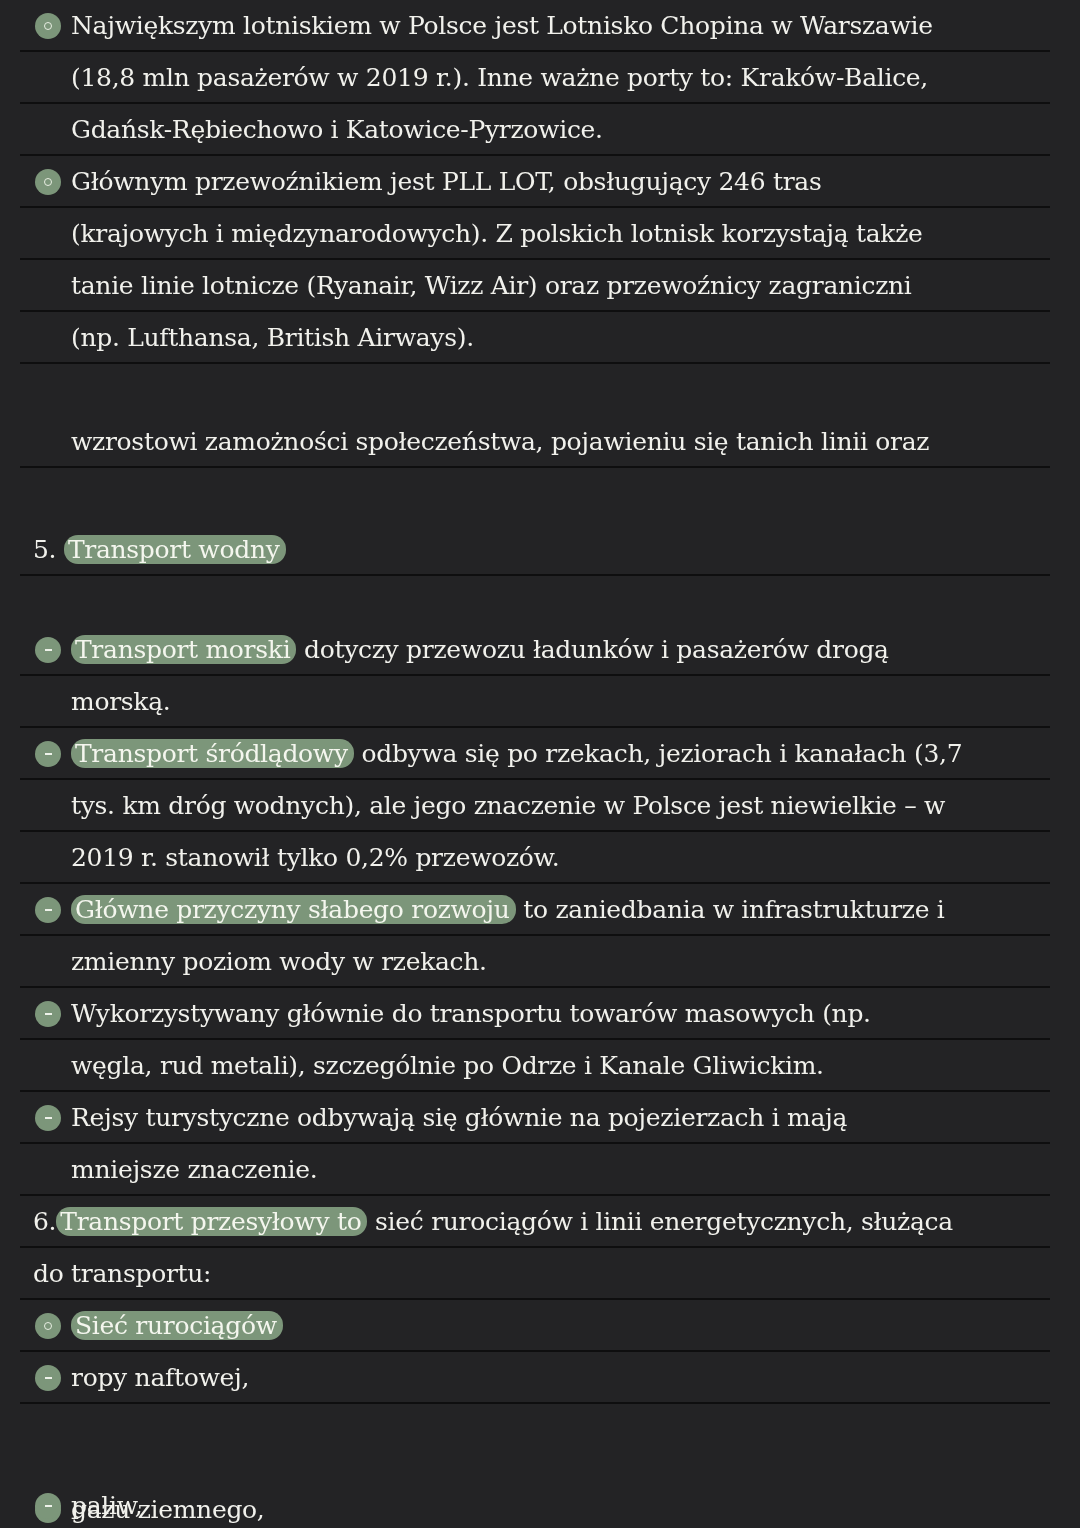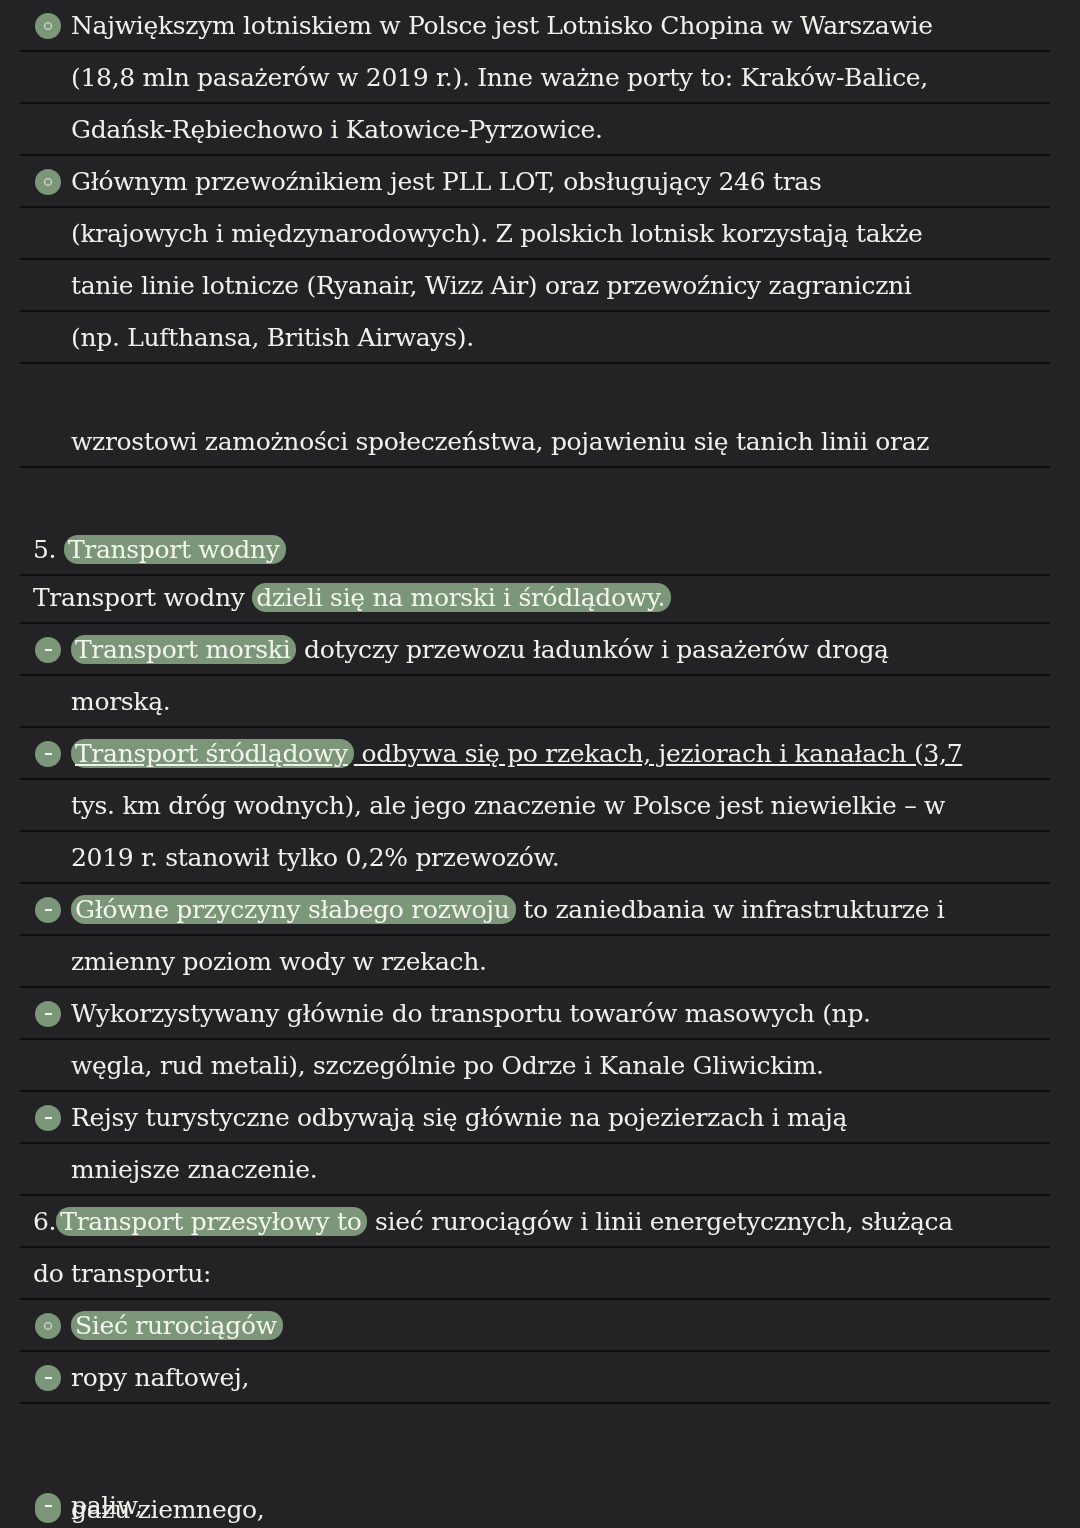--- a/index.html
+++ b/index.html
@@ -78,33 +78,30 @@
     </div>
     <div class="line" style="top: 312px;">
       <span class="txt" style="left: 51px;"><span>(np. Lufthansa, British Airways).</span></span>
     </div>
     <div class="line" style="top: 416px;">
       <span class="txt" style="left: 51px;"><span>wzrostowi zamożności społeczeństwa, pojawieniu się tanich linii oraz</span></span>
     </div>
     <div class="line" style="top: 496px; margin-top: 28px;">
       <span class="txt" style="left: 13px;"><span>5. </span><span class="hl">Transport wodny</span></span>
     </div>
-    <div class="line" style="top: 572px;">
-      <span class="txt" style="left: 13px;"><span>Transport wodny </span><span class="hl">dzieli się na morski i śródlądowy.</span></span>
-    </div>
     <div class="line" style="top: 624px;">
       <span class="bullet dash" style="left: 15px;"></span>
       <span class="txt" style="left: 51px;"><span class="hl">Transport morski</span><span> dotyczy przewozu ładunków i pasażerów drogą</span></span>
     </div>
     <div class="line" style="top: 676px;">
       <span class="txt" style="left: 51px;"><span>morską.</span></span>
     </div>
     <div class="line" style="top: 728px;">
       <span class="bullet dash" style="left: 15px;"></span>
-      <span class="txt" style="left: 51px; text-decoration: underline;"><span class="hl">Transport śródlądowy</span><span> odbywa się po rzekach, jeziorach i kanałach (3,7</span></span>
+      <span class="txt" style="left: 51px;"><span class="hl">Transport śródlądowy</span><span> odbywa się po rzekach, jeziorach i kanałach (3,7</span></span>
     </div>
     <div class="line" style="top: 780px;">
       <span class="txt" style="left: 51px;"><span>tys. km dróg wodnych), ale jego znaczenie w Polsce jest niewielkie – w</span></span>
     </div>
     <div class="line" style="top: 832px;">
       <span class="txt" style="left: 51px;"><span>2019 r. stanowił tylko 0,2% przewozów.</span></span>
     </div>
     <div class="line" style="top: 884px;">
       <span class="bullet dash" style="left: 15px;"></span>
       <span class="txt" style="left: 51px;"><span class="hl">Główne przyczyny słabego rozwoju</span><span> to zaniedbania w infrastrukturze i</span></span>

